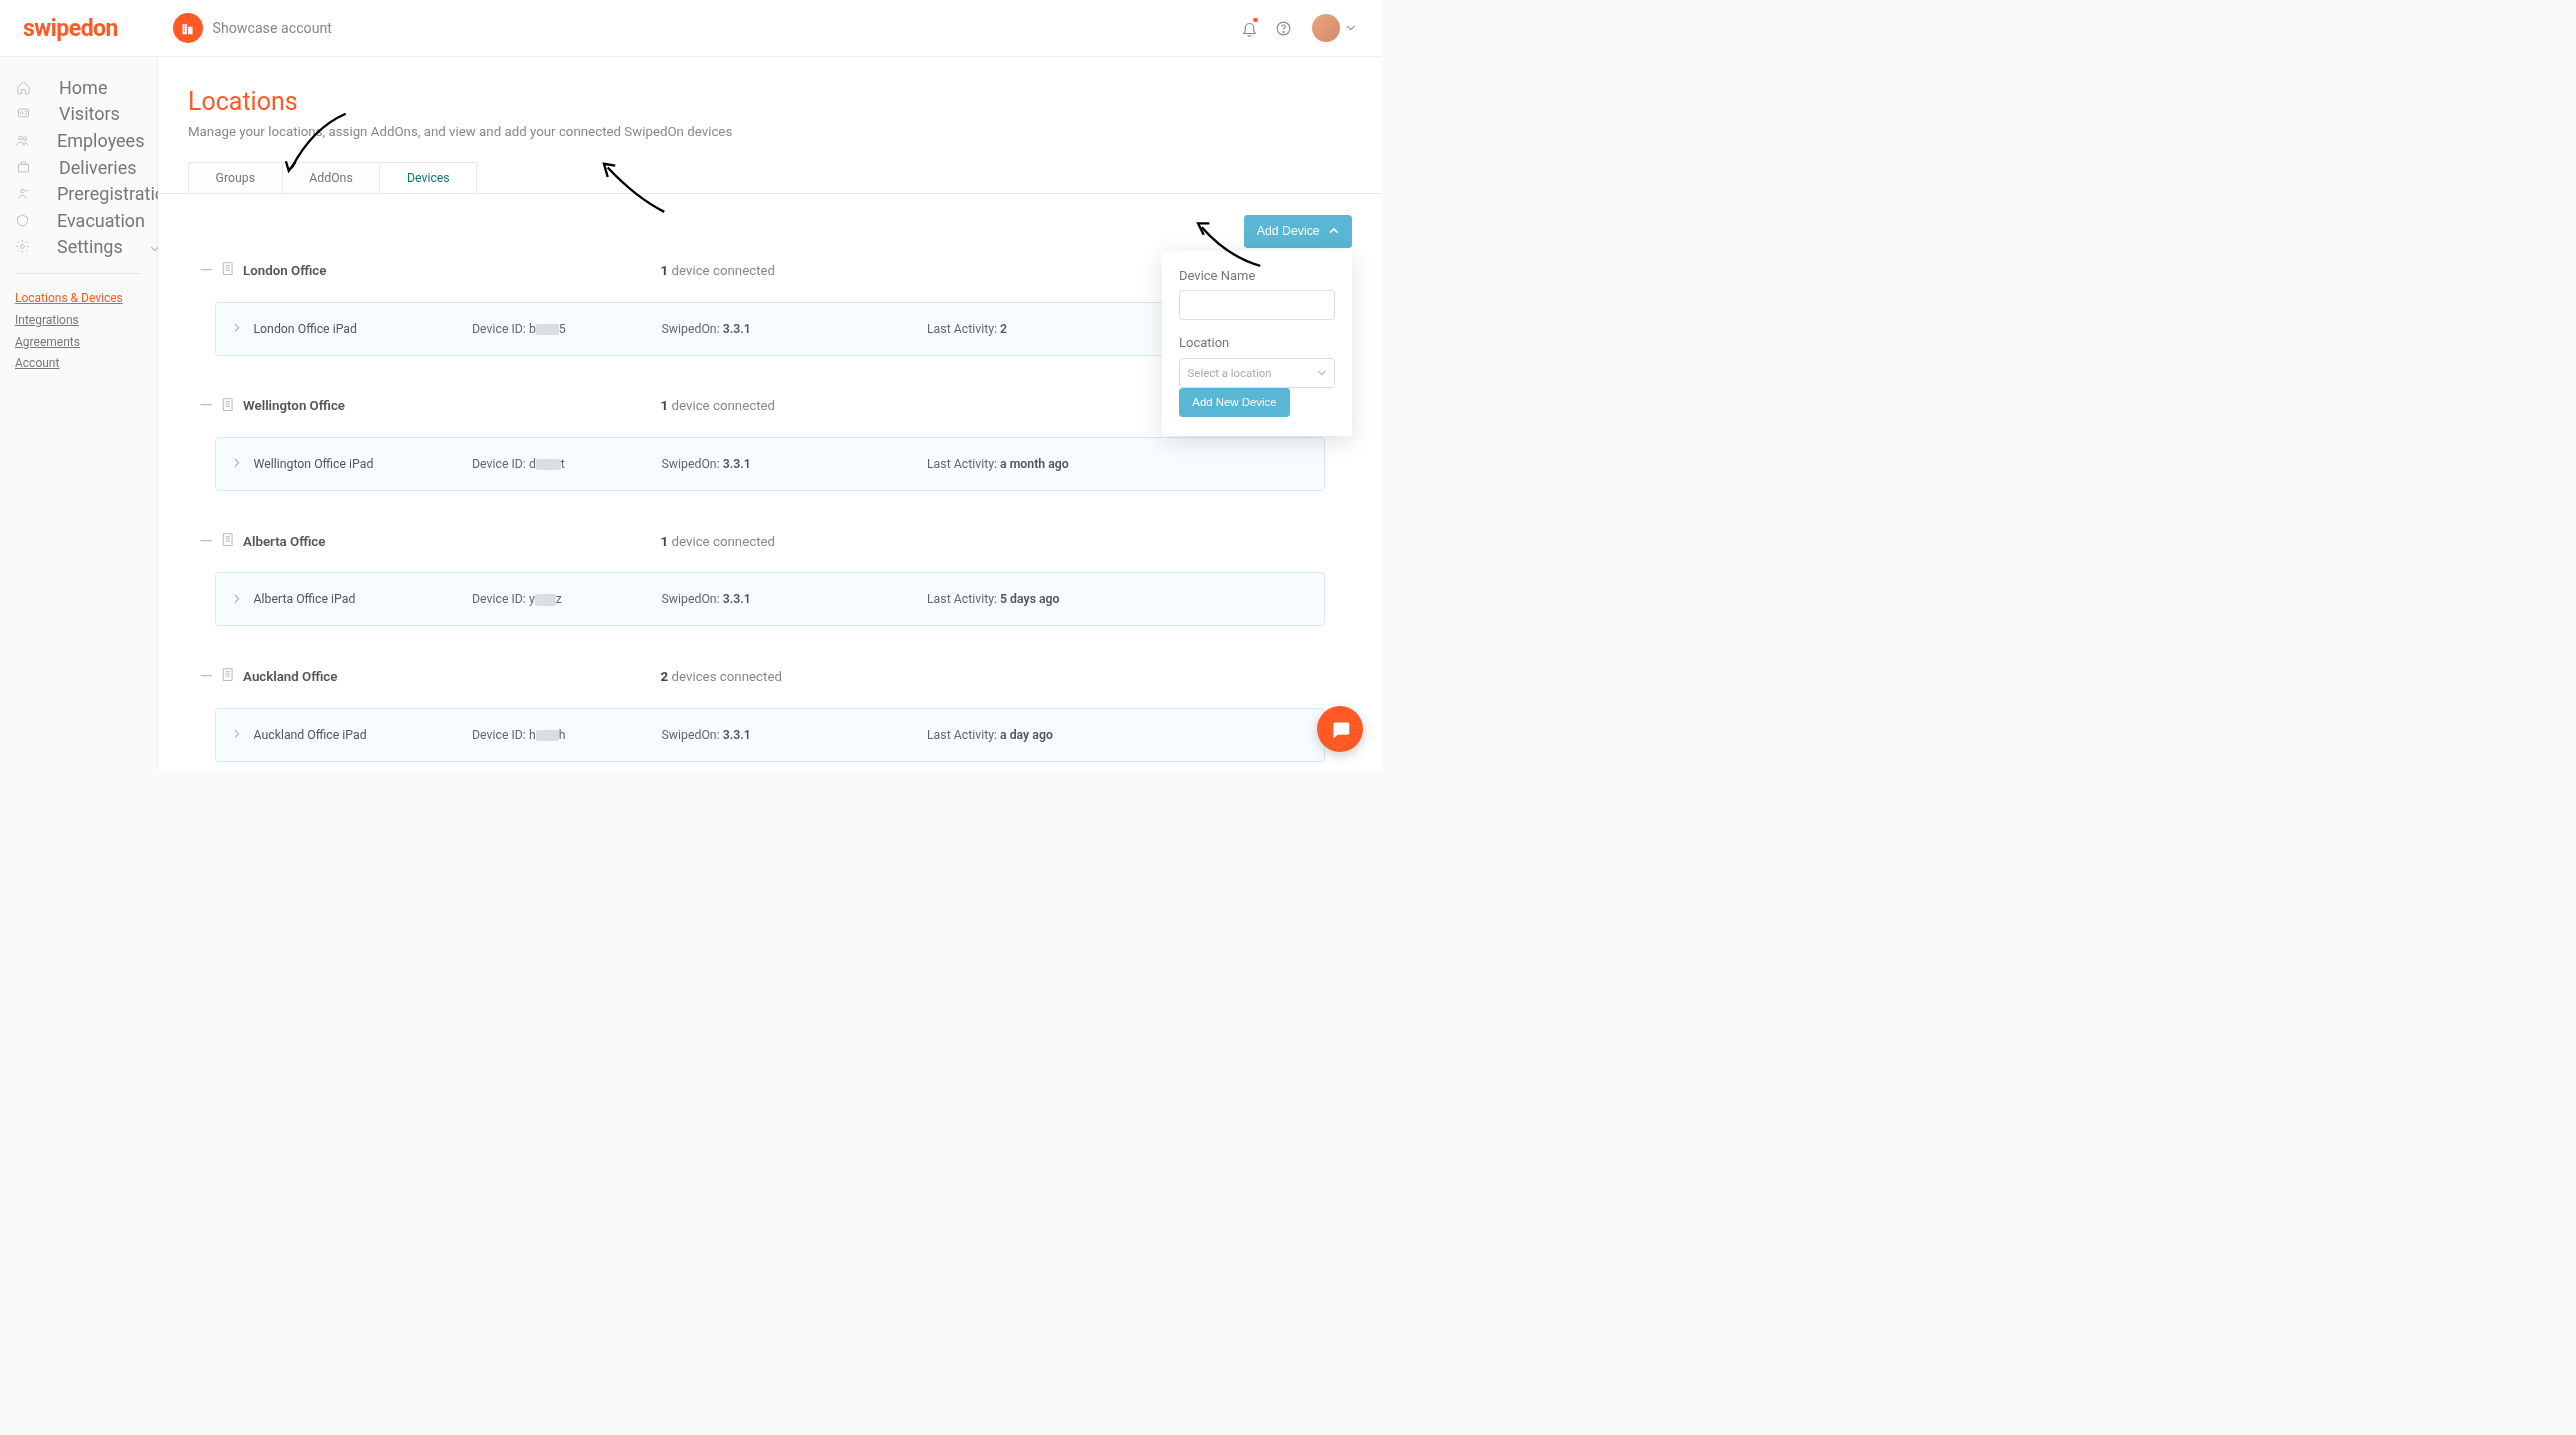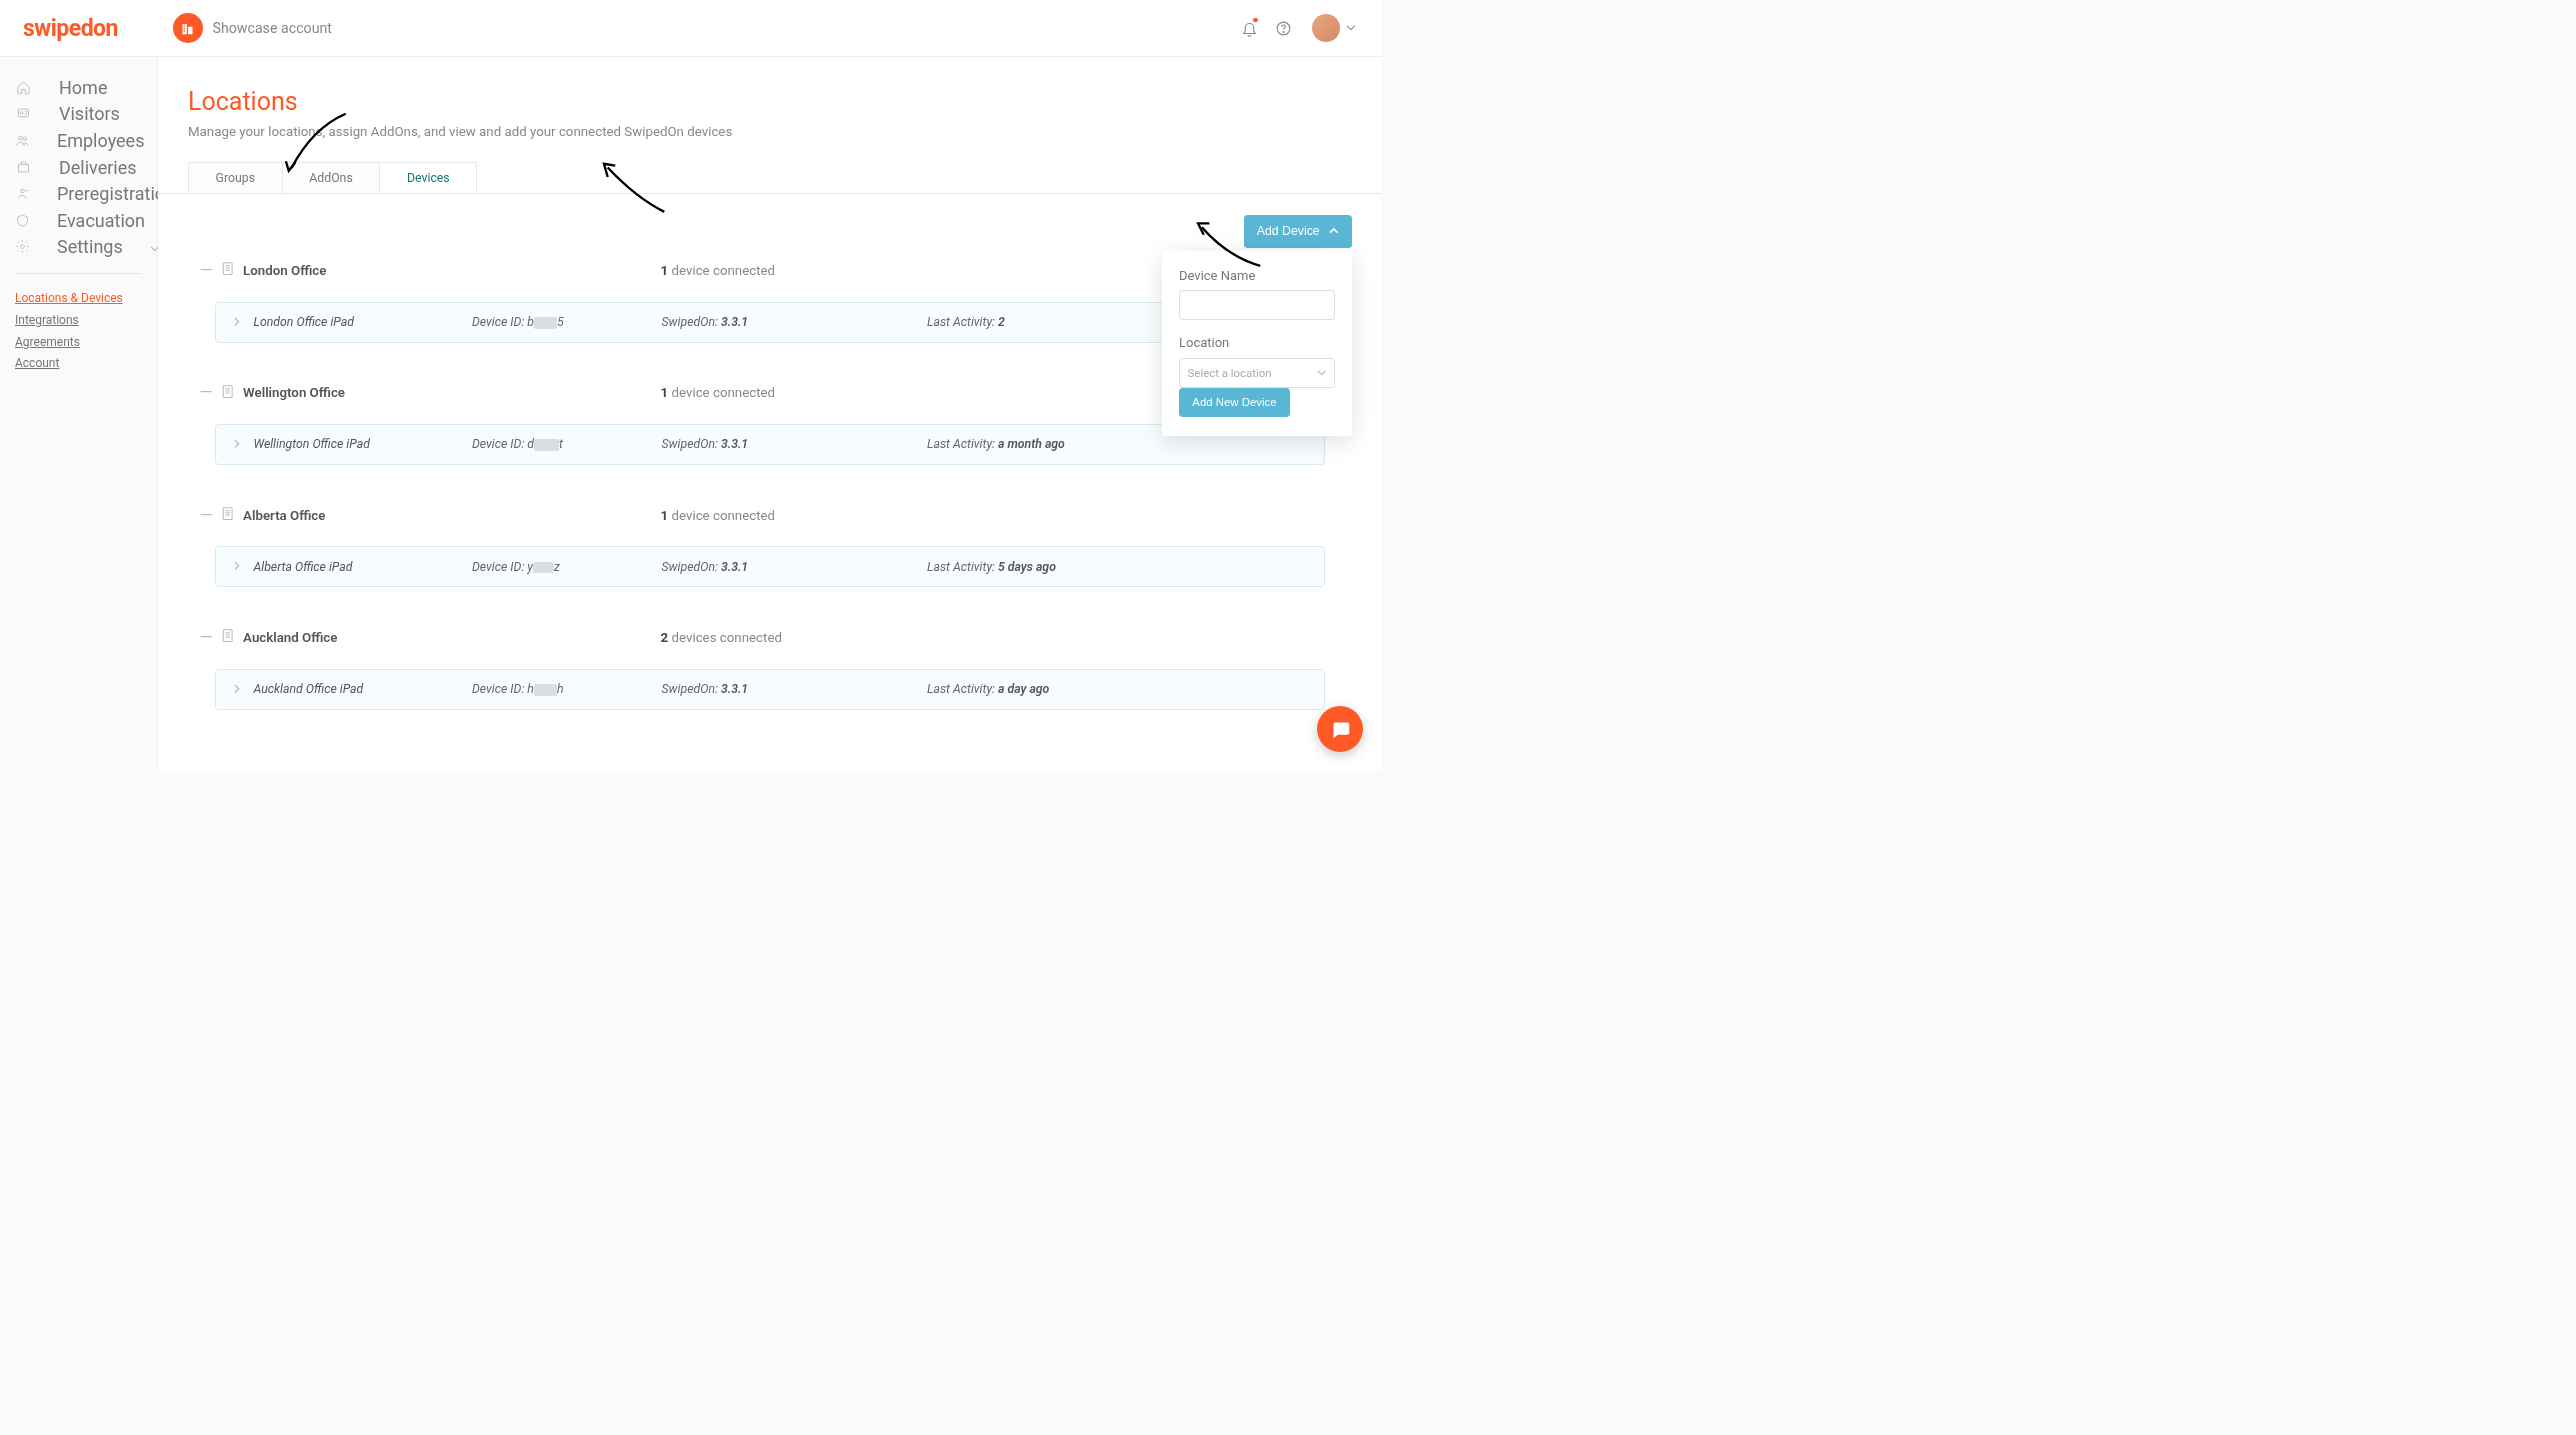--- a/index.html
+++ b/index.html
@@ -50,21 +50,21 @@
 
 .loc-block { border: none; margin-top: 36px; }
 .loc-header { display: flex; align-items: center; gap: 9.5px; padding: 5.7px 11.4px; }
 .loc-collapse { color: #bbb; font-size: 17px; width: 13.3px; cursor: pointer; display:inline-block; line-height:1; }
 .loc-icon { color: #bbb; }
 .loc-icon svg { width: 11.4px; height: 13.3px; fill: none; stroke: currentColor; stroke-width: 1.4; }
 .loc-name { font-weight: 600; color: #555; font-size: 13.3px; flex: 0 0 408px; }
 .loc-count { color: #888; font-size: 13.3px; }
 .loc-count b { color: #444; }
 
-.device-row { margin: 17px 26.6px 0 26.6px; background: #f7fcfe; border: 0.9px solid #d6eaf2; border-radius: 3.8px; height: 41px; display: flex; align-items: center; padding: 0 17px; gap: 9.5px; font-size: 12.3px; color: #666; cursor: pointer; font-style: italic; }
+.device-row { margin: 17px 26.6px 0 26.6px; background: #f7fcfe; border: 0.9px solid #d6eaf2; border-radius: 3.8px; height: 54px; display: flex; align-items: center; padding: 0 17px; gap: 9.5px; font-size: 12.3px; color: #666; cursor: pointer; }
 .device-chev { color: #bbb; width: 11.4px; }
 .device-name { flex: 0 0 209px; color: #555; }
 .device-id { flex: 0 0 180px; }
 .device-id .mask { background: #d8dee4; display:inline-block; height:11.4px; border-radius:1.9px; vertical-align:middle; }
 .device-version { flex: 0 0 256px; }
 .device-activity { }
 .device-activity b, .device-version b { font-weight: 600; color: #555; }
 
 
 .arrow { position: absolute; pointer-events: none; z-index: 20; }

